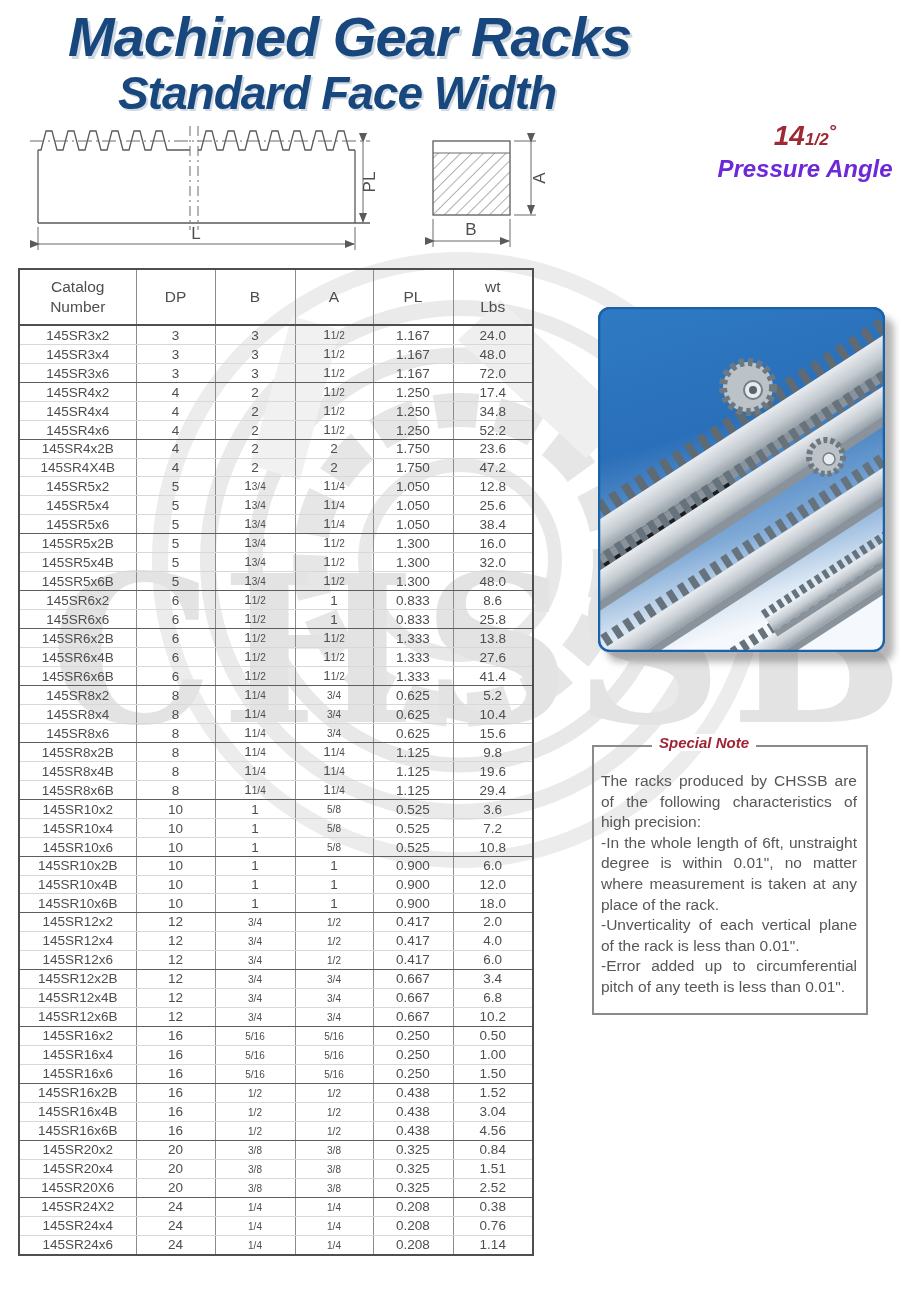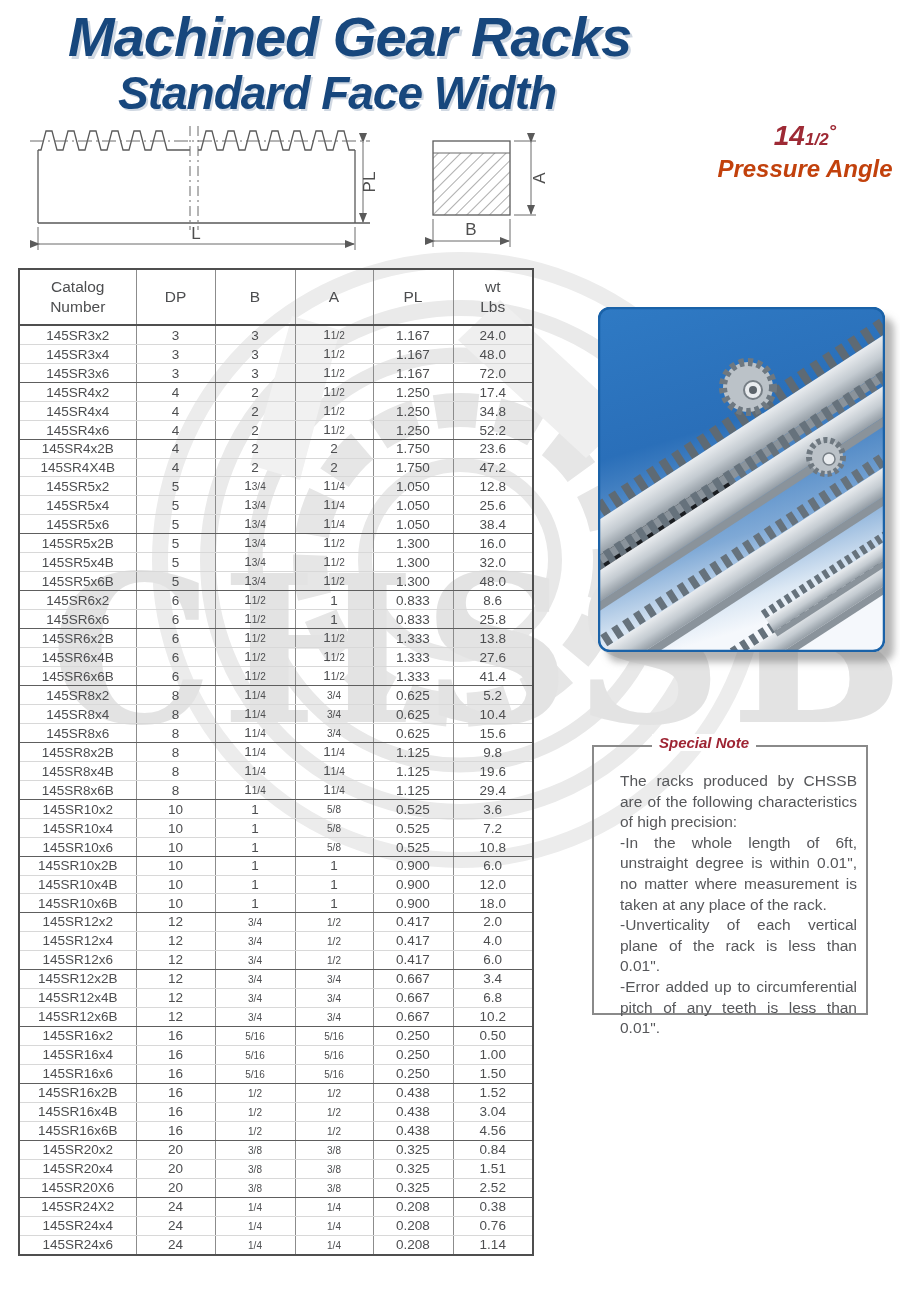--- a/index.html
+++ b/index.html
@@ -10,21 +10,21 @@
           color:#17477D;letter-spacing:-1px;white-space:nowrap;z-index:3;
           text-shadow:2.5px 2.5px 0 rgba(150,168,190,.45);}
   .title2{position:absolute;left:102px;top:66px;font-size:46px;font-weight:bold;font-style:italic;
           color:#17477D;letter-spacing:-1px;white-space:nowrap;z-index:3;
           text-shadow:2px 2px 0 rgba(150,168,190,.45);margin-left:16px;}
   
   .pa{position:absolute;left:715px;top:116px;width:180px;text-align:center;z-index:3;}
   .pa .num{color:#9E2A35;font-weight:bold;font-style:italic;font-size:28px;line-height:30px;}
   .pa .num .half{font-size:17px;}
   .pa .num .deg{font-size:19px;vertical-align:8px;}
-  .pa .lbl{color:#c2410c;font-weight:bold;font-style:italic;font-size:24px;line-height:28px;}
+  .pa .lbl{color:#6d28d9;font-weight:bold;font-style:italic;font-size:24px;line-height:28px;}
   
   #diagram{position:absolute;left:18px;top:120px;z-index:2;}
   .dline{stroke:#5A5A5A;stroke-width:1.3;fill:none;}
   .dthin{stroke:#6A6A6A;stroke-width:1;fill:none;}
   .dtext{fill:#4F4F4F;font-size:17px;font-family:"Liberation Sans",sans-serif;}
   
   #wm{position:absolute;left:0;top:0;z-index:0;}
   
   #tblwrap{position:absolute;left:18px;top:268px;z-index:2;}
   table{border-collapse:collapse;table-layout:fixed;width:516px;border:2px solid #4F4F4F;background:transparent;}
@@ -38,21 +38,21 @@
   tr:last-child td{border-bottom:none;}
   .fr{font-size:10px;}
   
   #photo{position:absolute;left:598px;top:307px;width:287px;height:345px;border-radius:12px;
          z-index:2;box-shadow:9px 10px 7px rgba(110,110,110,.5);}
   
   #note{position:absolute;left:592px;top:745px;width:276px;height:270px;border:2px solid #8A8A8A;
         z-index:2;background:transparent;box-sizing:border-box;}
   #note .ntitle{position:absolute;top:-13px;left:58px;background:#fff;padding:0 7px;
         color:#9E2433;font-weight:bold;font-style:italic;font-size:15px;white-space:nowrap;}
-  #note .nbody{padding:24px 9px 6px 26px;}
+  #note .nbody{padding:24px 9px 6px 7px;}
   #note p{margin:0;text-align:justify;font-size:15.5px;line-height:20.6px;color:#56575A;}
 </style>
 </head>
 <body>
 
 <div id="page">
 
   <svg id="wm" width="900" height="1290" viewBox="0 0 900 1290" aria-hidden="true">
     <circle cx="460" cy="560" r="300" fill="none" stroke="#ECECEC" stroke-width="16"></circle>
     <circle cx="460" cy="560" r="252" fill="none" stroke="#EAEAEA" stroke-width="16"></circle>

